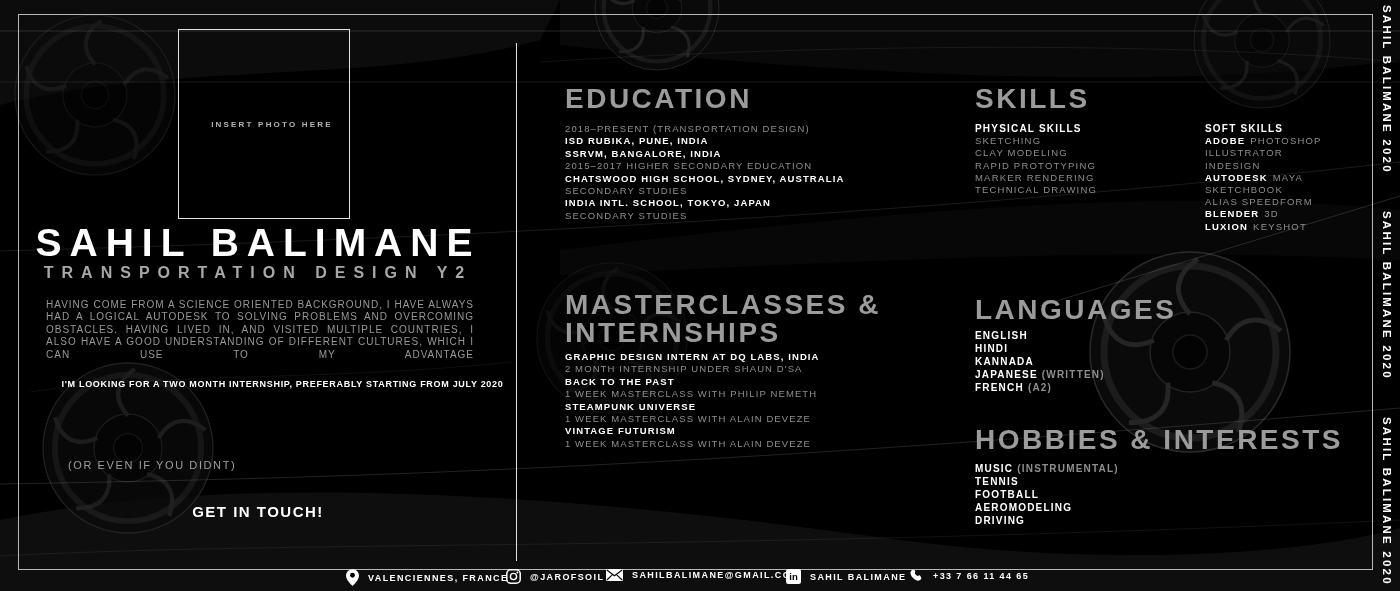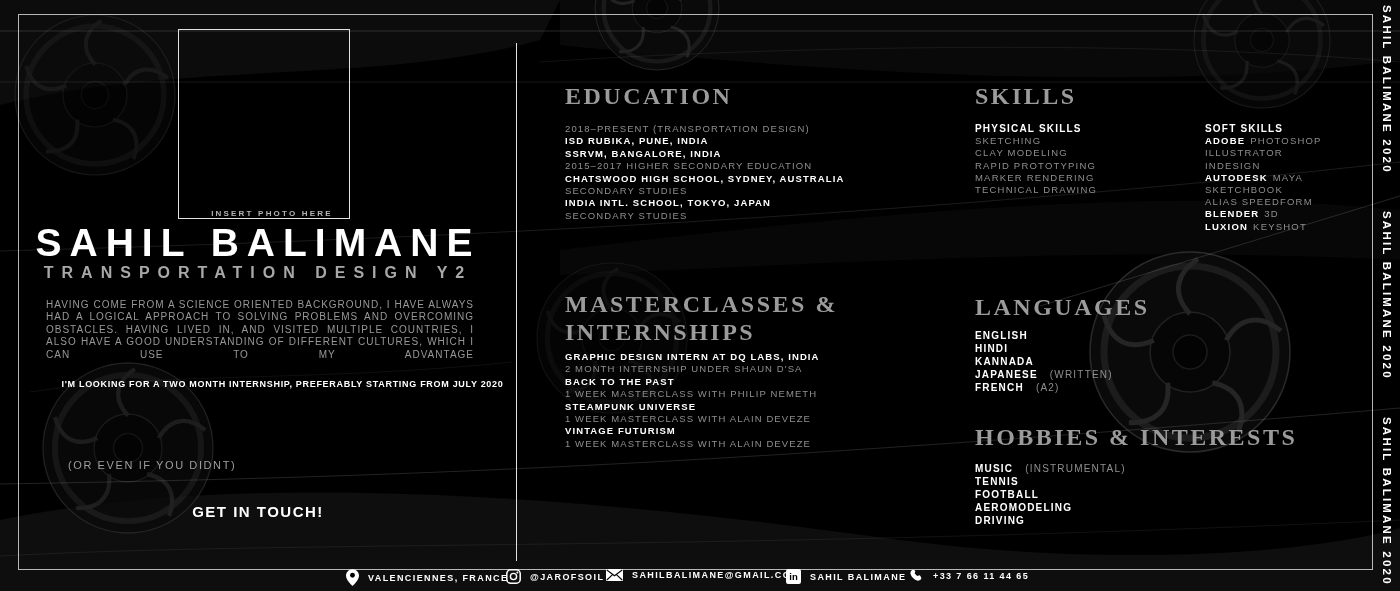--- a/index.html
+++ b/index.html
@@ -14,39 +14,39 @@
   .frame{position:absolute;left:18px;top:14px;width:1355px;height:556px;border:1px solid var(--frame);opacity:.85;}
   .divider{position:absolute;left:516px;top:43px;width:1px;height:518px;background:#ededed;opacity:.95;}
 
   
   .vbanner{position:absolute;left:1377px;top:5px;height:581px;width:19px;display:flex;
     justify-content:space-between;align-items:center;writing-mode:vertical-rl;
     color:var(--text-primary);font-size:11.5px;font-weight:bold;letter-spacing:2.2px;white-space:nowrap;}
 
   
   .photo-box{position:absolute;left:178px;top:29px;width:172px;height:190px;border:1px solid #e2e2e2;
-    display:flex;align-items:flex-end;justify-content:center;padding-left:16px;}
+    display:flex;align-items:center;justify-content:center;padding-left:16px;}
   .photo-box span{font-size:8px;color:var(--muted);letter-spacing:2.2px;font-weight:bold;}
   .name{position:absolute;left:20px;top:221px;width:476px;text-align:center;color:var(--text-primary);
     font-size:39px;font-weight:bold;letter-spacing:8px;white-space:nowrap;}
   .subtitle{position:absolute;left:20px;top:264px;width:476px;text-align:center;color:#a8a8a8;
     font-size:16px;font-weight:bold;letter-spacing:8px;white-space:nowrap;}
   .bio{position:absolute;left:46px;top:299px;width:428px;color:#989898;font-size:10px;
     letter-spacing:1px;line-height:12.4px;text-align:justify;text-align-last:justify;}
   .note{position:absolute;left:40px;top:379px;width:485px;text-align:center;color:var(--text-primary);
     font-size:9px;font-weight:bold;letter-spacing:.7px;white-space:nowrap;}
   .cta-head{position:absolute;left:20px;top:439px;width:476px;text-align:center;color:var(--text-primary);
     font-size:16px;font-weight:bold;letter-spacing:2px;}
   .cta-sub{position:absolute;left:20px;top:459px;width:476px;text-align:left;color:#9f9f9f;
     font-size:11px;letter-spacing:1.6px;padding-left:48px;}
   .cta-act{position:absolute;left:20px;top:503px;width:476px;text-align:center;color:var(--text-primary);
     font-size:15px;font-weight:bold;letter-spacing:1.5px;}
 
   
-  .sec{position:absolute;color:var(--heading);font-size:24px;font-weight:bold;letter-spacing:2.5px;white-space:nowrap;font-family:Liberation Serif, serif;}
+  .sec{position:absolute;color:var(--heading);font-size:28px;font-weight:bold;letter-spacing:2.5px;white-space:nowrap;}
   #h-education{left:565px;top:83px;}
   #h-skills{left:975px;top:83px;}
   #h-master{left:565px;top:291px;line-height:27.5px;}
   #h-languages{left:975px;top:294px;}
   #h-hobbies{left:975px;top:424px;}
 
   
   .list{position:absolute;white-space:nowrap;}
   #edu-list{left:565px;top:123px;}
   #master-list{left:565px;top:351px;}
@@ -54,21 +54,21 @@
   #soft-col{left:1205px;top:123px;}
   #lang-list{left:975px;top:329px;}
   #hobby-list{left:975px;top:462px;}
   .t{font-size:9.5px;font-weight:bold;color:var(--text-primary);letter-spacing:1.1px;line-height:12.4px;}
   .d{font-size:9.5px;color:var(--text-secondary);letter-spacing:1.1px;line-height:12.4px;}
   .subhead{font-size:10px;font-weight:bold;color:var(--text-primary);letter-spacing:1.2px;line-height:12.2px;}
   .skill{font-size:9.5px;color:var(--text-secondary);letter-spacing:1.2px;line-height:12.2px;}
   .skill .b{font-weight:bold;color:var(--text-primary);margin-right:5px;}
   .skill .b:empty{display:none;}
   .item{font-size:10px;font-weight:bold;color:var(--text-primary);letter-spacing:1.2px;line-height:13px;}
-  .item .n{font-weight:normal;color:var(--text-secondary);margin-left:12px;}
+  .item .n{font-weight:bold;color:var(--text-secondary);margin-left:4px;}
   .item .n:empty{display:none;}
 
   
   .footer{position:absolute;left:0;top:566px;width:1400px;height:25px;}
   .f-item{position:absolute;top:3px;display:flex;align-items:center;gap:9px;}
   .f-item span{color:var(--text-primary);font-size:9px;letter-spacing:1.4px;font-weight:bold;white-space:nowrap;}
   .f-item svg{display:block;}
 </style>
 </head>
 <body>
@@ -120,21 +120,21 @@
     <span>SAHIL BALIMANE 2020</span>
     <span>SAHIL BALIMANE 2020</span>
     <span>SAHIL BALIMANE 2020</span>
   </div>
 
   <div class="photo-box">
     <span>INSERT PHOTO HERE</span>
   </div>
   <h1 class="name">SAHIL BALIMANE</h1>
   <div class="subtitle">TRANSPORTATION DESIGN Y2</div>
-  <p class="bio">HAVING COME FROM A SCIENCE ORIENTED BACKGROUND, I HAVE ALWAYS HAD A LOGICAL APPROACH TO SOLVING PROBLEMS AND OVERCOMING OBSTACLES. HAVING LIVED IN, AND VISITED MULTIPLE COUNTRIES, I ALSO HAVE A GOOD UNDERSTANDING OF DIFFERENT CULTURES, WHICH I CAN USE TO MY ADVANTAGE</p>
+  <p class="bio">HAVING COME FROM A SCIENCE ORIENTED BACKGROUND, I HAVE ALWAYS HAD A LOGICAL AUTODESK TO SOLVING PROBLEMS AND OVERCOMING OBSTACLES. HAVING LIVED IN, AND VISITED MULTIPLE COUNTRIES, I ALSO HAVE A GOOD UNDERSTANDING OF DIFFERENT CULTURES, WHICH I CAN USE TO MY ADVANTAGE</p>
   <div class="note">I'M LOOKING FOR A TWO MONTH INTERNSHIP, PREFERABLY STARTING FROM JULY 2020</div>
   <div class="cta-sub">(OR EVEN IF YOU DIDNT)</div>
   <div class="cta-act">GET IN TOUCH!</div>
 
   <div class="sec" id="h-education">EDUCATION</div>
   <div class="list" id="edu-list">
     <div class="d">2018–PRESENT (TRANSPORTATION DESIGN)</div>
     <div class="t">ISD RUBIKA, PUNE, INDIA</div>
     <div class="t">SSRVM, BANGALORE, INDIA</div>
     <div class="d">2015–2017 HIGHER SECONDARY EDUCATION</div>

